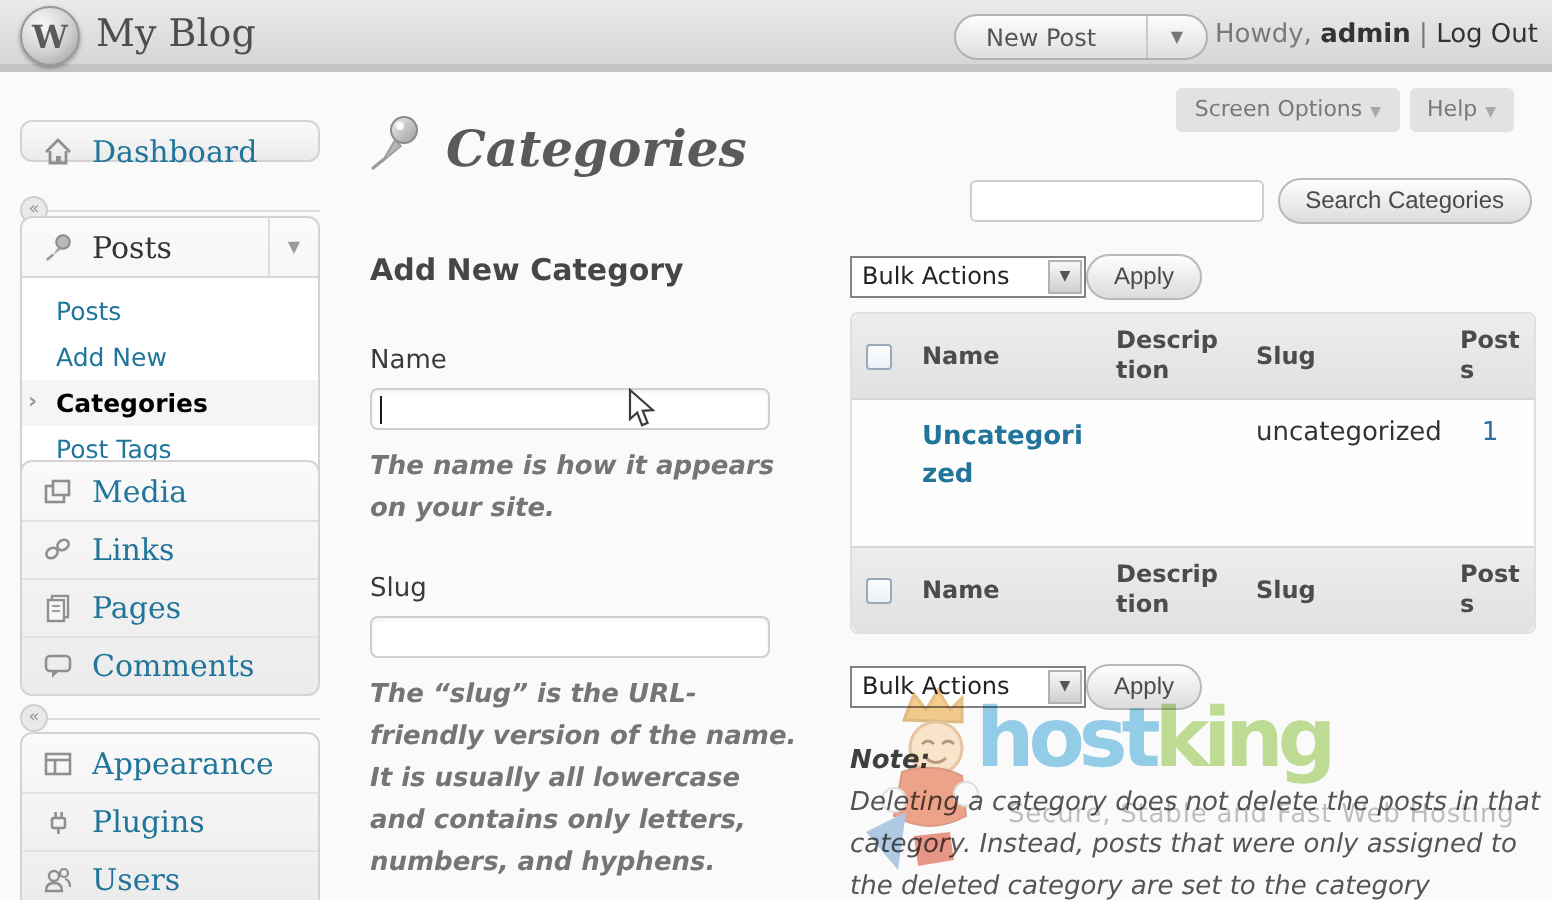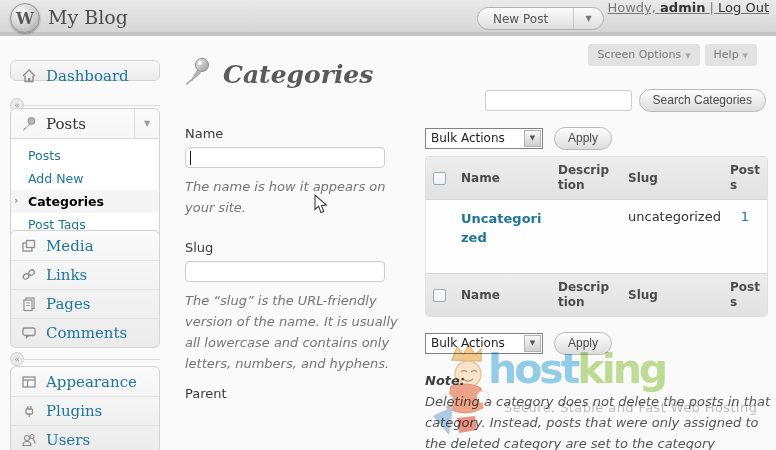--- a/index.html
+++ b/index.html
@@ -30,21 +30,21 @@
     border:1px solid #b2b2b2; border-radius:12px;
     background:linear-gradient(#fdfdfd, #dedede);
     display:flex; align-items:center; cursor:pointer;
   }
   .new-post-label { flex:1; padding-left:15px; font-size:12px; color:#555; }
   .new-post-arrow {
     width:30px; height:100%; border-left:1px solid #c9c9c9;
     display:flex; align-items:center; justify-content:center;
     font-size:8px; color:#777;
   }
-  .user-links { position:absolute; right:7px; top:0; font-size:13px; color:#797979;text-decoration:underline; }
+  .user-links { position:absolute; right:7px; top:10px; font-size:13px; color:#797979; }
   .user-links .uname { color:#333; font-weight:bold; }
   .user-links .logout { color:#333; text-decoration:none; }
   
   .screen-tabs { position:absolute; top:44px; right:19px; display:flex; gap:5px; z-index:2; }
   .stab {
     background:#e2e2e2; border-radius:3px; padding:4px 9px 5px 9px;
     font-size:11px; color:#787878; cursor:pointer; white-space:nowrap;
   }
   .stab .tarrow { font-size:7px; color:#a8a8a8; margin-left:4px; }
   
@@ -96,38 +96,38 @@
   
   .form-col { position:absolute; left:185px; top:126px; width:216px; z-index:1; }
   .form-heading { font-size:15px; font-weight:bold; color:#464646; margin-bottom:29px; }
   .field-label { font-size:13px; color:#3a3a3a; margin-bottom:6px; }
   .text-input {
     position:relative; width:200px; height:21px; background:#fff;
     border:1px solid #cfcfcf; border-radius:4px;
     box-shadow:inset 0 1px 2px rgba(0,0,0,.06);
   }
   .caret { position:absolute; left:4px; top:3px; width:1px; height:14px; background:#1a1a1a; }
-  .help-text { font-size:13px; font-style:italic; color:#757575; line-height:21px; margin-top:8px; }
+  .help-text { font-size:13px; font-style:italic; color:#757575; line-height:21px; margin-top:8px;font-weight:bold; }
   .gap1 { height:22px; } .gap2 { height:12px; }
   
   .mouse-cursor { position:absolute; left:314px; top:194px; z-index:10; }
   
   .right-col { position:absolute; left:425px; top:88px; width:341px; z-index:1; }
   .search-row { display:flex; justify-content:flex-end; align-items:center; gap:7px; height:24px; }
   .search-input {
     width:147px; height:21px; background:#fff;
     border:1px solid #cdcdcd; border-radius:3px;
   }
   .pill-btn {
     border:1px solid #b9b9b9; border-radius:12px;
     background:linear-gradient(#fefefe, #dcdcdc);
     font-size:12px; color:#4a4a4a; padding:4px 13px; line-height:13px;
     cursor:pointer; white-space:nowrap;
   }
-  .bulk-row { display:flex; align-items:center; gap:11px; margin-top:15px; height:22px; }
+  .bulk-row { display:flex; align-items:center; margin-top:15px; height:22px; }
   .fake-select {
     width:118px; height:21px; border:1px solid #828282; background:#fff;
     display:flex; align-items:center; cursor:pointer;
   }
   .fake-select .sel-label { flex:1; font-size:12px; color:#222; padding-left:5px; }
   .fake-select .sel-btn {
     width:17px; height:17px; margin-right:1px;
     background:linear-gradient(#f8f8f8, #cfcfcf); border:1px solid #b2b2b2;
     display:flex; align-items:center; justify-content:center; font-size:7px; color:#555;
   }
@@ -335,20 +335,21 @@
       <circle cx="20" cy="9" r="6.5" fill="url(#ping)" stroke="#8a8a8a"></circle>
       <circle cx="18" cy="7" r="2" fill="#fbfbfb"></circle>
       <path d="M15.5 14 L18.5 17 L9 25 Z" fill="#b5b5b5" stroke="#979797" stroke-width=".8"></path>
       <line x1="10" y1="23.5" x2="4" y2="28.5" stroke="#9a9a9a" stroke-width="1.6"></line>
     </svg>
   </span>
   <h1 class="page-title">Categories</h1>
 </div>
 
 <div class="form-col">
+  <h3 class="form-heading">Add New Category</h3>
 
   <div class="field-label">Name</div>
   <div class="text-input">
     <span class="caret"></span>
   </div>
   <p class="help-text">The name is how it appears on your site.</p>
 
   <div class="gap1"></div>
   <div class="field-label">Slug</div>
   <div class="text-input"></div>

